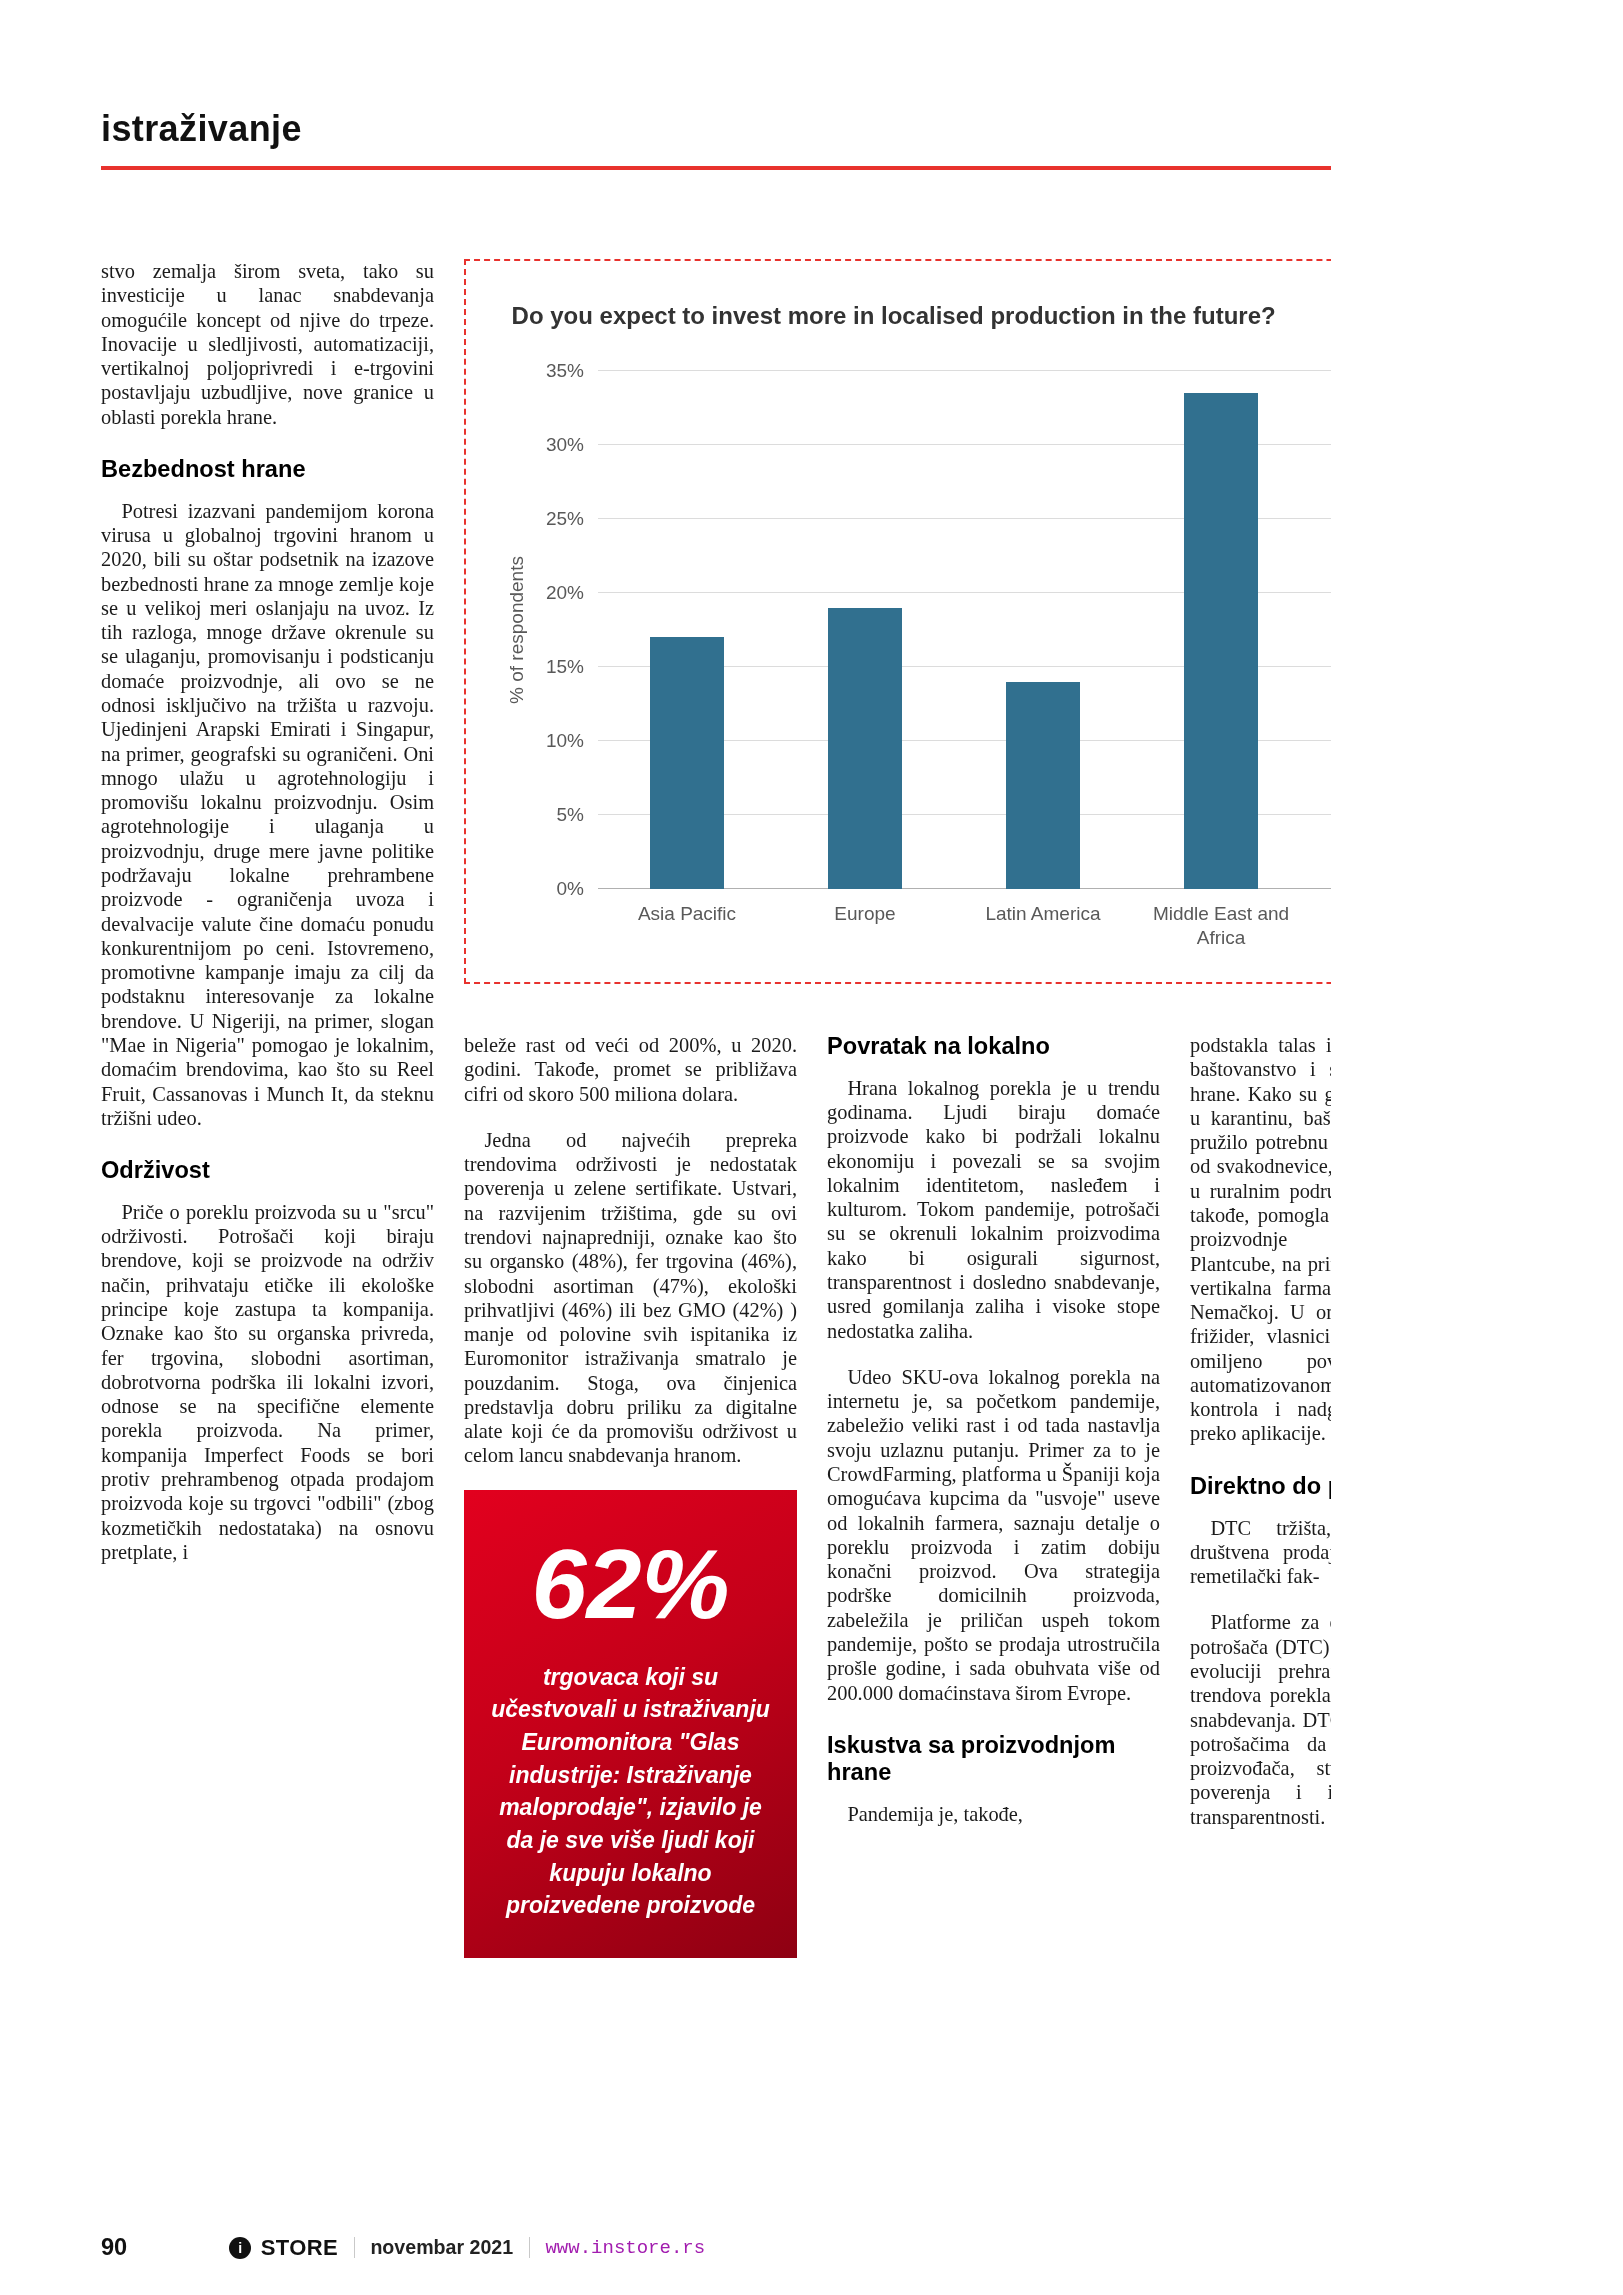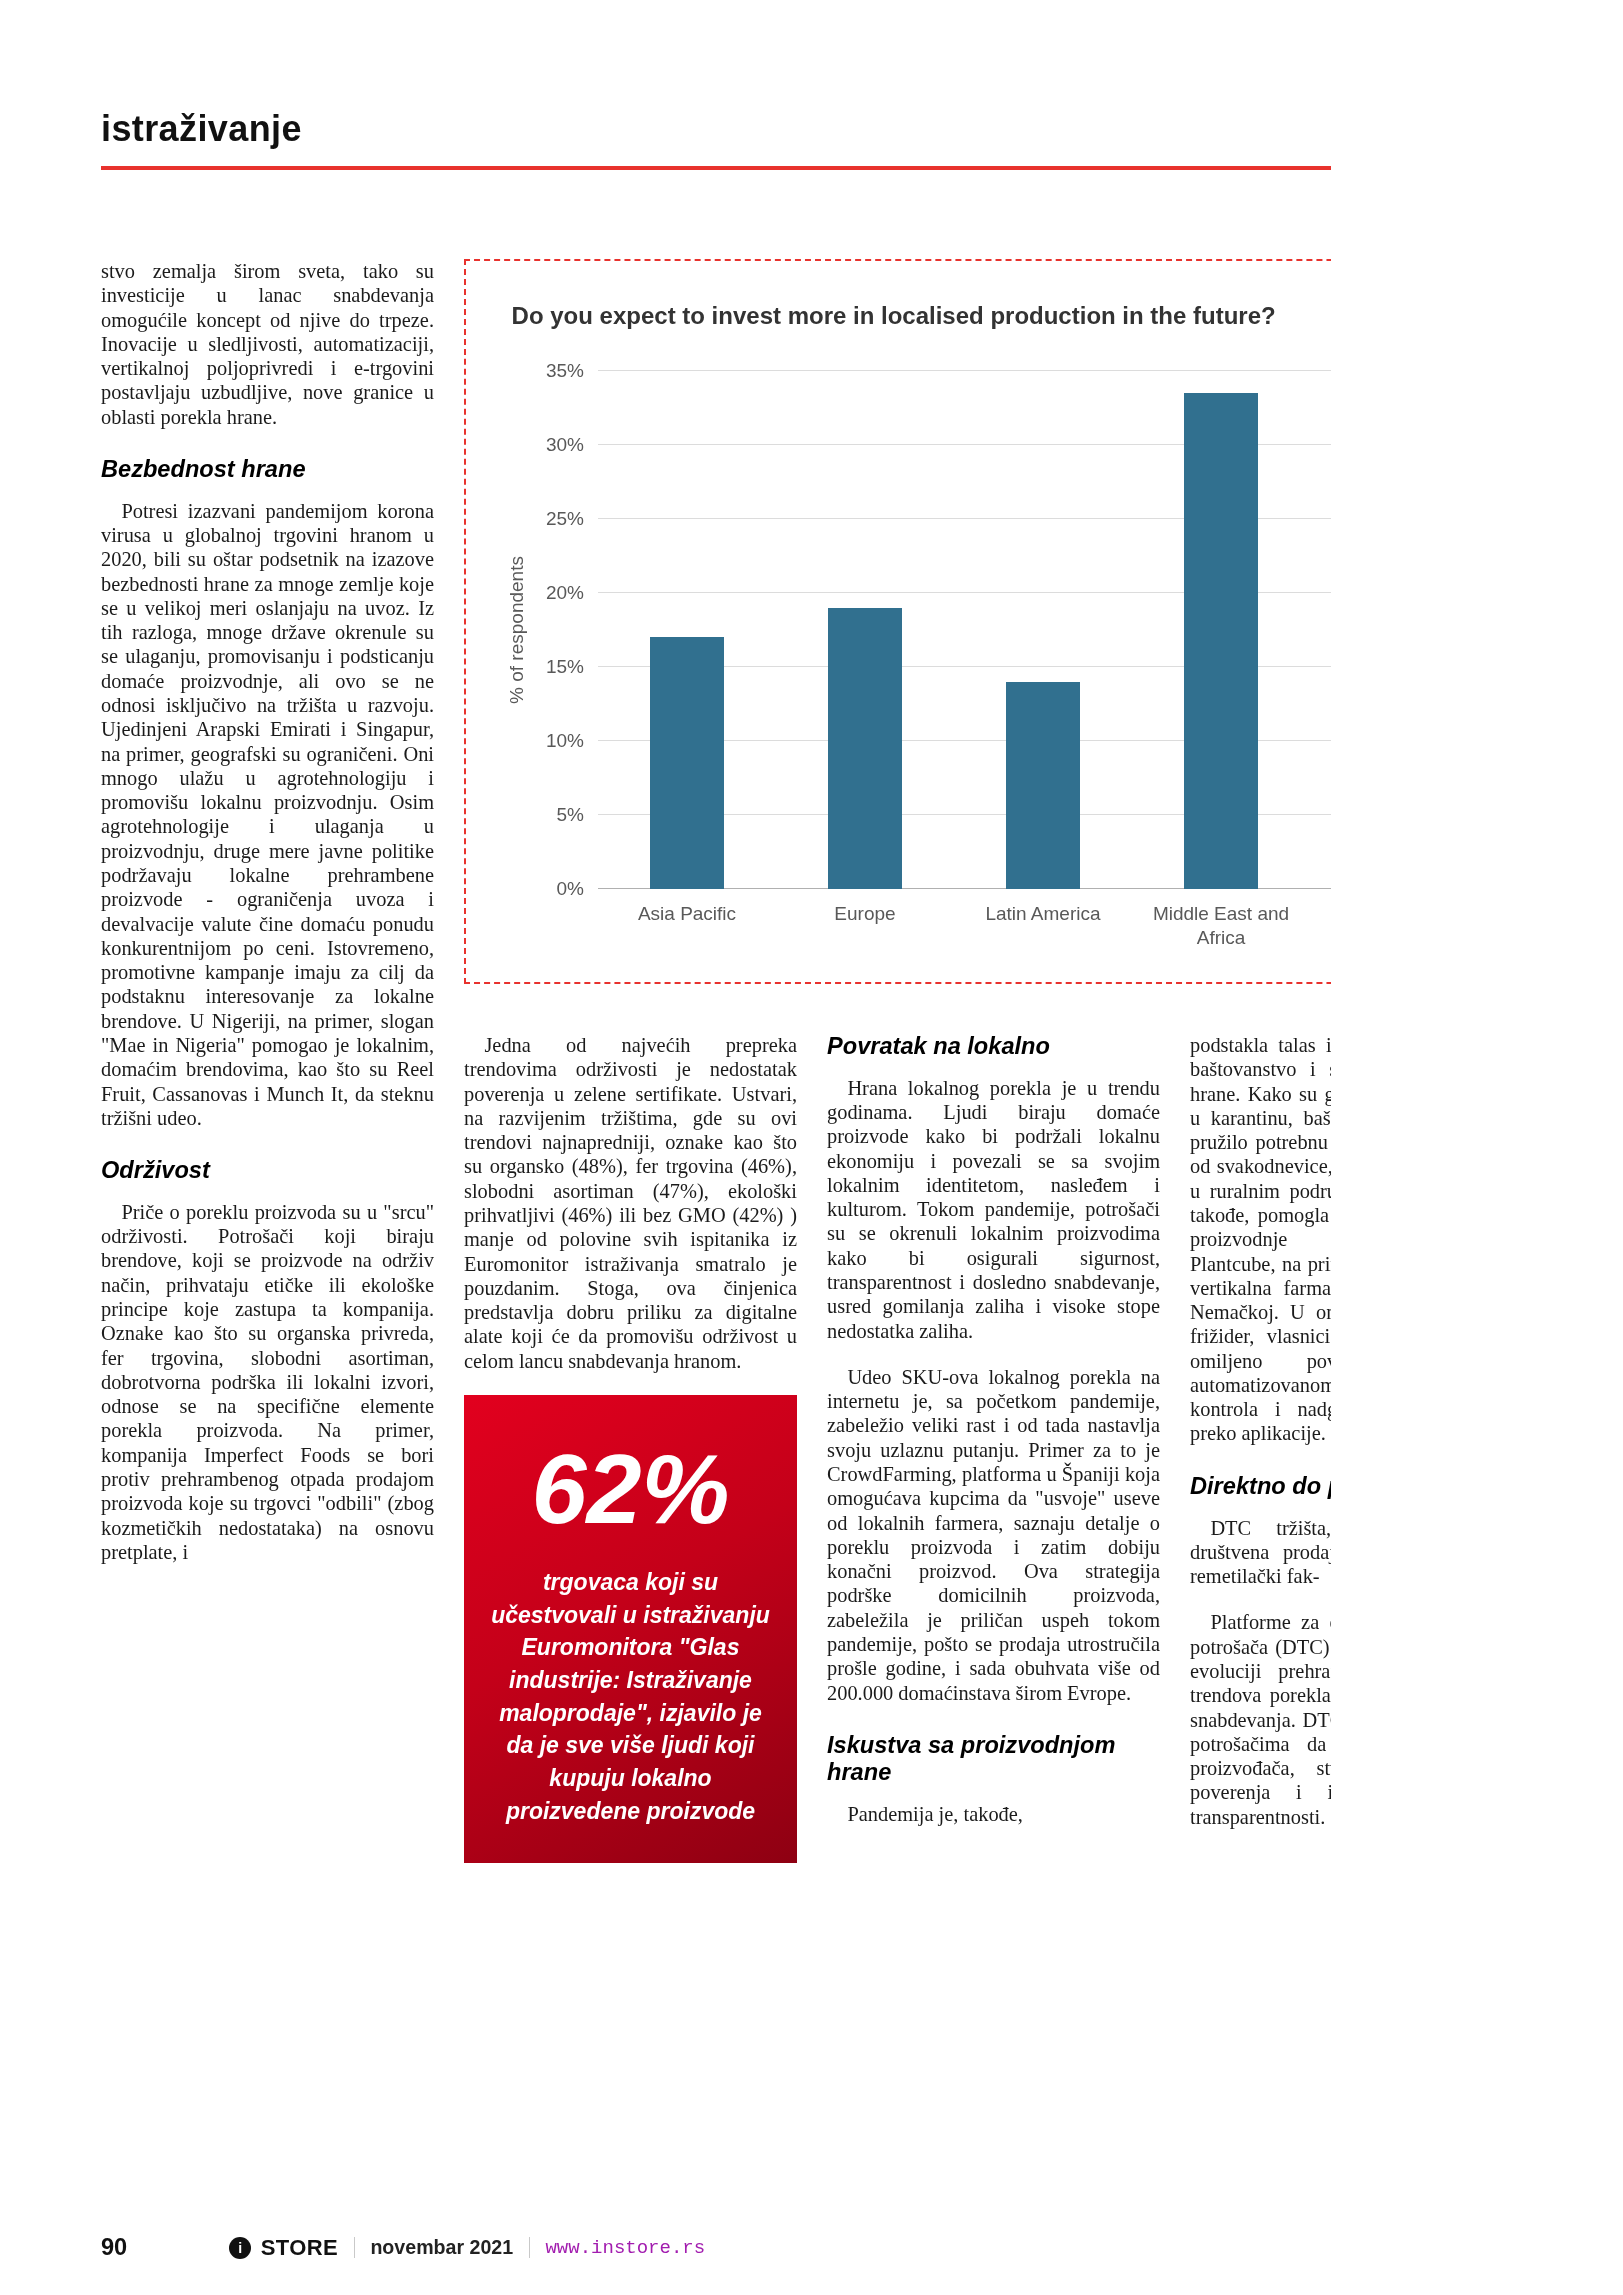--- a/index.html
+++ b/index.html
@@ -29,21 +29,21 @@
   .three-cols .col { width:333px; }
 
   
   p.body {
     font-size:20.4px; line-height:1.19; text-align:justify;
     margin:0 0 22px 0;
   }
   p.indent { text-indent:20.4px; }
   h2.sub {
     font-family:"Liberation Sans", sans-serif;
-    font-style:italic; font-weight:bold;
+    font-weight:bold;
     font-size:23.6px; color:#000;
     margin:27px 0 15.7px 0; line-height:1.15;
   }
   h2.first { margin-top:0; }
 
   
   .chart-frame {
     box-sizing:border-box; width:100%;
     border:2.4px dashed #e8322d;
     padding:41px 33px 31px 33px;
@@ -191,20 +191,21 @@
                 <div class="xlabel">Middle East and Africa</div>
                 <div class="xlabel">North America</div>
               </div>
           </div>
         </div>
       </div>
 
       <div class="three-cols">
 
         <div class="col">
+          <p class="body">beleže rast od veći od 200%, u 2020. godini. Takođe, promet se približava cifri od skoro 500 miliona dolara.</p>
           <p class="body indent">Jedna od najvećih prepreka trendovima održivosti je nedostatak poverenja u zelene sertifikate. Ustvari, na razvijenim tržištima, gde su ovi trendovi najnapredniji, oznake kao što su organsko (48%), fer trgovina (46%), slobodni asortiman (47%), ekološki prihvatljivi (46%) ili bez GMO (42%) ) manje od polovine svih ispitanika iz Euromonitor istraživanja smatralo je pouzdanim. Stoga, ova činjenica predstavlja dobru priliku za digitalne alate koji će da promovišu održivost u celom lancu snabdevanja hranom.</p>
           <div class="callout">
             <div class="callout-stat">62%</div>
             <div class="callout-text">trgovaca koji su učestvovali u istraživanju Euromonitora "Glas industrije: Istraživanje maloprodaje", izjavilo je da je sve više ljudi koji kupuju lokalno proizvedene proizvode</div>
           </div>
         </div>
 
         <div class="col">
           <h2 class="sub first">Povratak na lokalno</h2>
           <p class="body indent">Hrana lokalnog porekla je u trendu godinama. Ljudi biraju domaće proizvode kako bi podržali lokalnu ekonomiju i povezali se sa svojim lokalnim identitetom, nasleđem i kulturom. Tokom pandemije, potrošači su se okrenuli lokalnim proizvodima kako bi osigurali sigurnost, transparentnost i dosledno snabdevanje, usred gomilanja zaliha i visoke stope nedostatka zaliha.</p>

